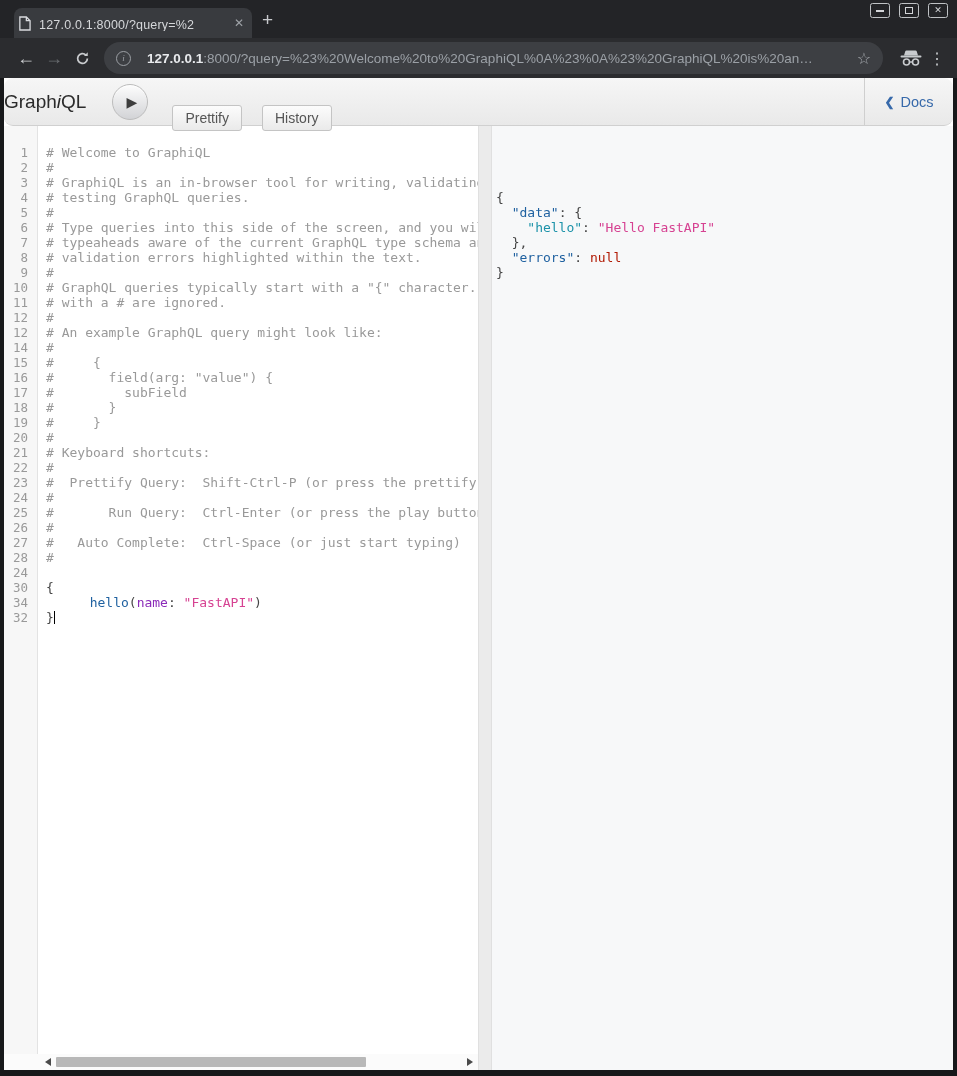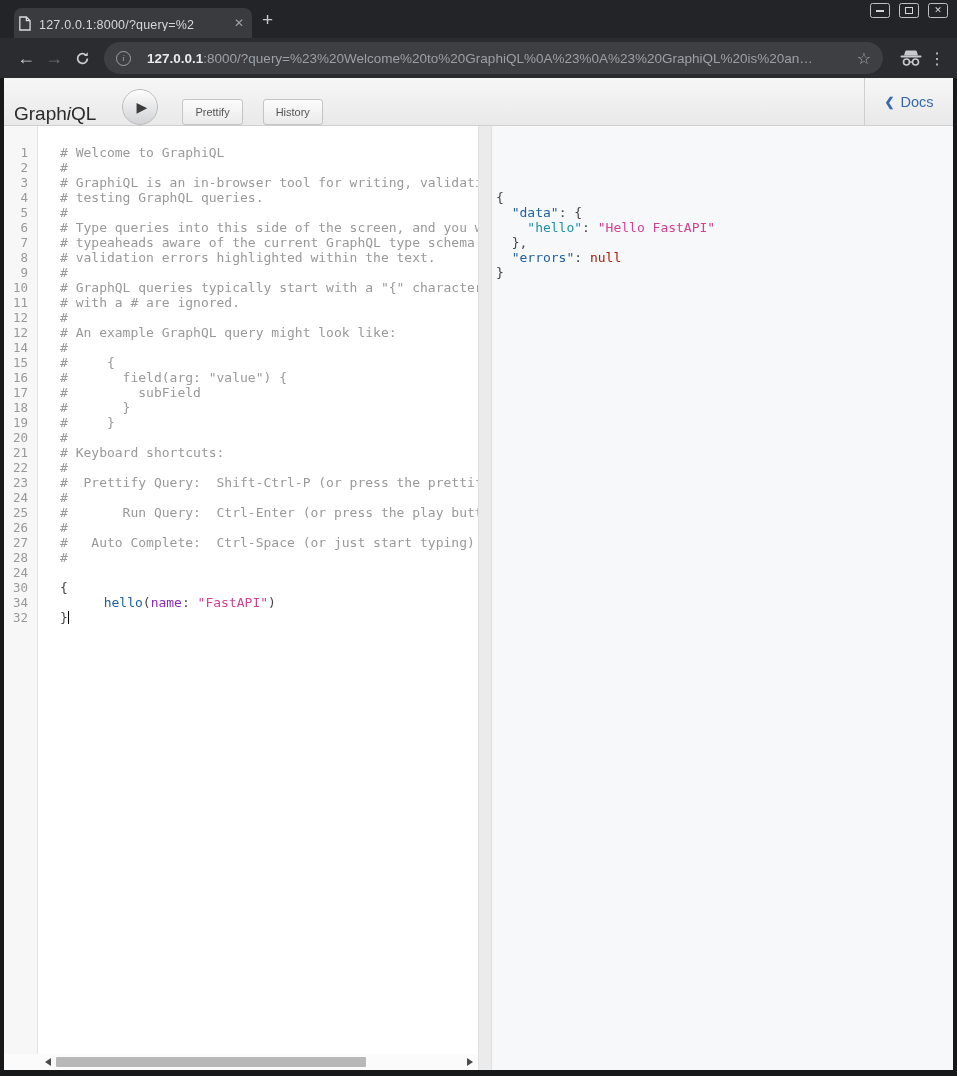--- a/index.html
+++ b/index.html
@@ -40,44 +40,44 @@
   .url-rest { color:#9BA0A6; }
   .star { margin-left:auto; color:#A6AAAF; font-size:16px; flex:none; padding-left:8px; }
   .incog { width:24px; height:18px; color:#C8CBCE; margin:0 4px 0 6px; flex:none; }
   .kebab { color:#C6C9CC; font-size:16px; letter-spacing:0; width:20px; text-align:center; flex:none; }
 
   
   .app-frame { flex:1; padding:0 4px 6px 4px; display:flex; }
   .gql-app { flex:1; display:flex; flex-direction:column; background:#fff; overflow:hidden; }
 
   .topbar { height:48px; flex:none; background:linear-gradient(#F6F6F6, #E9E9E9);
-            border-bottom:1px solid #D0D0D0; display:flex; align-items:flex-end;
-            padding-left:10px; position:relative; }
+            border-bottom:1px solid #D0D0D0; display:flex; align-items:center;
+            padding-left:0; position:relative;border-radius:9px; }
   .logo { font-size:19px; color:#2B2B2B; margin-right:26px; }
   .logo i { font-style:italic; }
   .exec-btn { width:36px; height:36px; border-radius:18px; border:1px solid #BCBCBC;
               background:linear-gradient(#FDFDFD, #D2D3D6); display:flex; align-items:center;
               justify-content:center; margin-right:24px; box-shadow:0 1px 0 rgba(255,255,255,.7) inset; }
   .exec-tri { color:#3D3D3D; font-size:14px; margin-left:3px; }
   .tb-btn { height:26px; padding:0 12px; margin-right:20px; border:1px solid #C4C4C4; border-radius:3px;
-            background:linear-gradient(#FCFCFC, #EAEAEA); color:#555; font-size:11px;
+            background:linear-gradient(#FCFCFC, #EAEAEA); color:#555; font-size:14px;
             display:flex; align-items:center;margin-top:32px; }
   .docs-btn { position:absolute; right:0; top:0; bottom:0; width:89px; border-left:1px solid #CFCFCF;
               display:flex; align-items:center; justify-content:center; color:var(--c-docs_blue,#3769AA);
               font-size:14.5px; }
   .docs-chevron { font-size:12px; margin-right:6px; font-weight:bold; }
 
   .content { flex:1; display:flex; overflow:hidden; }
   .left-pane { width:474px; flex:none; display:flex; flex-direction:column; background:#fff; }
   .editor-wrap { flex:1; position:relative; overflow:hidden;
                  font-family:"DejaVu Sans Mono", monospace; font-size:13px; }
   .gutter { position:absolute; left:0; top:0; bottom:0; width:34px; background:#F7F7F7;
             border-right:1px solid #E3E3E3; padding-top:19px; }
   .ln { height:15px; line-height:15px; text-align:right; padding-right:9px; color:#999; font-size:12.5px; }
-  .code { margin-left:35px; padding:19px 0 0 21px; white-space:pre; }
+  .code { margin-left:35px; padding:19px 0 0 7px; white-space:pre; }
   .cl { height:15px; line-height:15px; }
   .tok-comment { color:var(--c-comment,#999); }
   .tok-punct, .tok-ws { color:var(--c-punctuation,#444); }
   .tok-property { color:var(--c-property,#1F61A0);margin-left:28px; }
   .tok-attribute { color:var(--c-attribute,#8B2BB9); }
   .tok-string { color:var(--c-string,#D64292); }
   .tok-keyword { color:var(--c-keyword,#B11A04); }
   .tok-defkey { color:var(--c-def_key,#1F61A0); }
   .tok-qualifier { color:var(--c-qualifier,#1C92A9); }
   .caret { display:inline-block; width:1px; height:13px; background:#000; vertical-align:-2px; }

